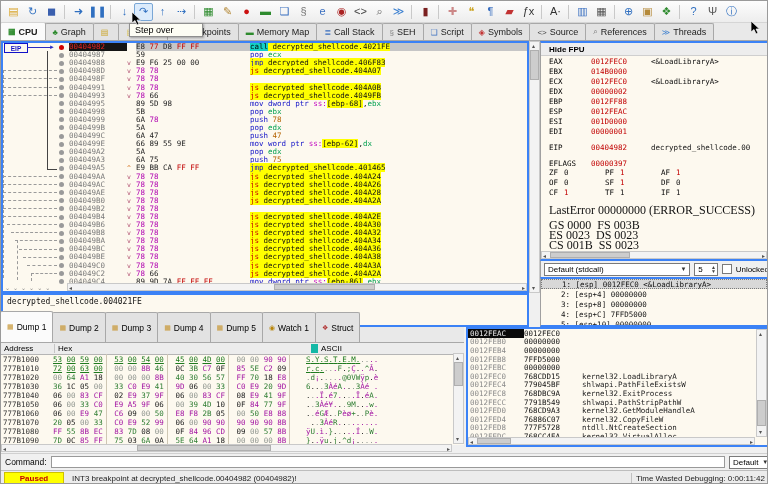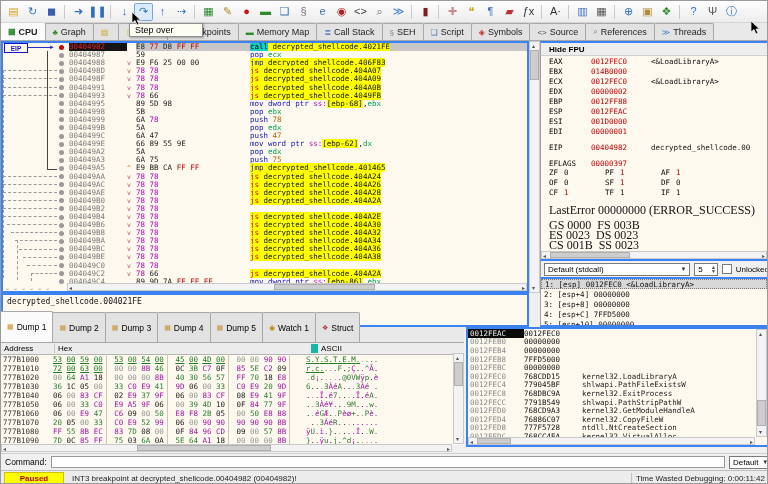--- a/index.html
+++ b/index.html
@@ -73,21 +73,21 @@
   
   #conv{position:absolute;left:539px;top:260px;width:229px;height:16px;background:#f0f0f0;border-left:1px solid #a0a0a0;display:flex;align-items:center;gap:4px;padding-left:3px;box-sizing:border-box;}
   .combo{background:#fff;border:1px solid #7a7a7a;height:13px;display:flex;align-items:center;font-size:8px;padding:0 3px;justify-content:space-between;box-sizing:border-box;}
   .combo .ca{font-size:6px;color:#333;margin-left:4px;}
   .spin{width:24px;height:13px;background:#fff;border:1px solid #7a7a7a;font-size:8px;display:flex;align-items:center;padding-left:3px;position:relative;box-sizing:border-box;}
   .spin .sarr{position:absolute;right:1px;font-size:5px;line-height:5px;color:#444;}
   .chk{width:8px;height:8px;border:1px solid #7a7a7a;background:#fff;}
   .chklbl{font-size:8px;}
   
   #args{left:539px;top:276px;width:229px;height:50px;border-left:1px solid #a0a0a0;}
-  .argrow{height:10px;font-size:7.5px;font-family:"DejaVu Sans Mono",monospace;display:flex;align-items:center;padding-left:3px;white-space:pre;color:#111;}
+  .argrow{height:10px;font-size:7.5px;font-family:"DejaVu Sans Mono",monospace;display:flex;align-items:center;padding-left:20px;white-space:pre;color:#111;}
   .argrow.sel{background:#d8d8d8;border:1px dotted #7a7a7a;box-sizing:border-box;}
   
   #infobox{left:0;top:292px;width:528px;height:34px;padding:2px 4px;box-sizing:border-box;}
   #infobox .l1{font-size:8px;font-family:"DejaVu Sans Mono",monospace;color:#111;}
   #infobox .l2{font-size:8px;font-family:Liberation Sans, sans-serif;color:#111;margin-top:8px;}
   
   #dumpwrap{position:absolute;left:0;top:326px;width:463px;height:125px;}
   .dtabs{display:flex;height:15px;align-items:flex-end;background:#e9e9e9;border-bottom:1px solid #a8a8a8;}
   .dtab{height:13px;display:flex;align-items:center;gap:3px;padding:8px 6px;font-size:8.5px;border:1px solid #a8a8a8;border-bottom:none;background:#e2e2e2;margin-left:-1px;border-radius:2px 2px 0 0;white-space:nowrap;}
   .dtab.active{background:#fbfbfb;height:14px;}
@@ -332,21 +332,20 @@
           <span class="addr">0040498D</span>
           <span class="arr">v</span>
           <span class="bytes"><span class="b-mag">78</span> <span class="b-mag">78</span> </span>
           <span class="instr"><span class="ihl"><i class="mn">js</i><span> </span><span><span class="op-sym">decrypted_shellcode.404A07</span></span></span></span>
         </div>
         <div class="drow js">
           <span class="dot"></span>
           <span class="addr">0040498F</span>
           <span class="arr">v</span>
           <span class="bytes"><span class="b-mag">78</span> <span class="b-mag">78</span> </span>
-          <span class="instr"><span class="ihl"><i class="mn">js</i><span> </span><span><span class="op-sym">decrypted_shellcode.404A09</span></span></span></span>
         </div>
         <div class="drow js">
           <span class="dot"></span>
           <span class="addr">00404991</span>
           <span class="arr">v</span>
           <span class="bytes"><span class="b-mag">78</span> <span class="b-mag">78</span> </span>
           <span class="instr"><span class="ihl"><i class="mn">js</i><span> </span><span><span class="op-sym">decrypted_shellcode.404A0B</span></span></span></span>
         </div>
         <div class="drow js">
           <span class="dot"></span>
@@ -492,20 +491,21 @@
           <span class="addr">004049BE</span>
           <span class="arr">v</span>
           <span class="bytes"><span class="b-mag">78</span> <span class="b-mag">78</span> </span>
           <span class="instr"><span class="ihl"><i class="mn">js</i><span> </span><span><span class="op-sym">decrypted_shellcode.404A38</span></span></span></span>
         </div>
         <div class="drow js">
           <span class="dot"></span>
           <span class="addr">004049C0</span>
           <span class="arr">v</span>
           <span class="bytes"><span class="b-mag">78</span> <span class="b-mag">78</span> </span>
+          <span class="instr"><span class="ihl"><i class="mn">js</i><span> </span><span><span class="op-sym">decrypted_shellcode.404A3A</span></span></span></span>
         </div>
         <div class="drow js">
           <span class="dot"></span>
           <span class="addr">004049C2</span>
           <span class="arr">v</span>
           <span class="bytes"><span class="b-mag">78</span> <span class="b-dk">66</span> </span>
           <span class="instr"><span class="ihl"><i class="mn">js</i><span> </span><span><span class="op-sym">decrypted_shellcode.404A2A</span></span></span></span>
         </div>
         <div class="drow norm">
           <span class="dot"></span>

